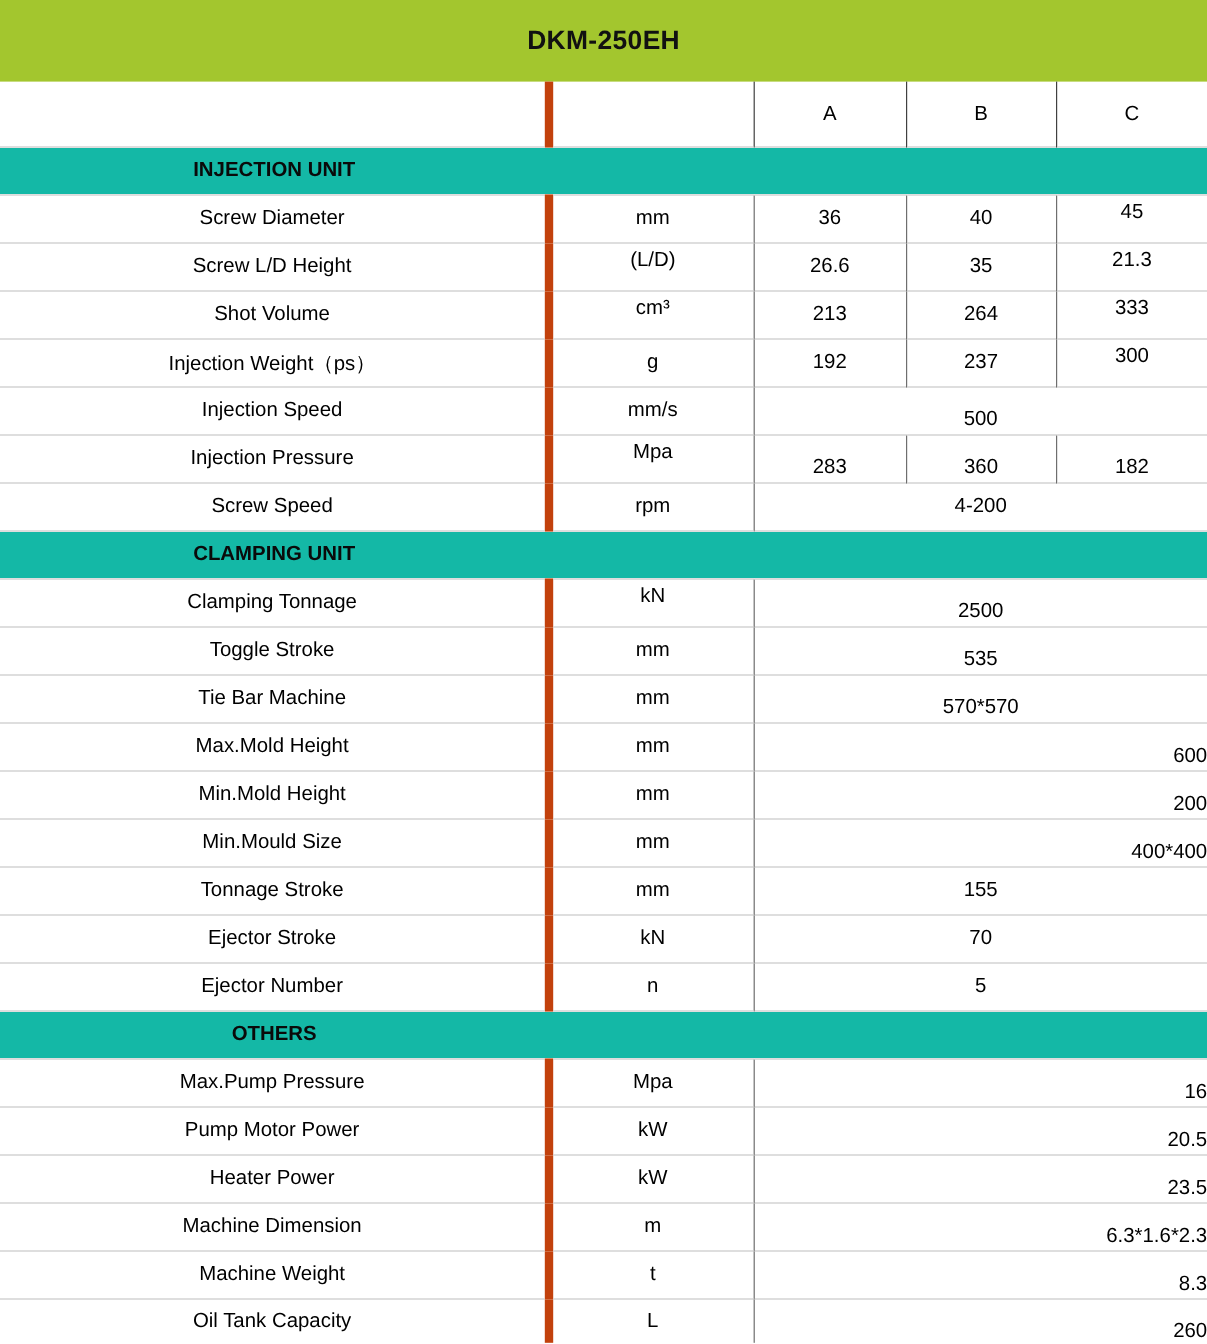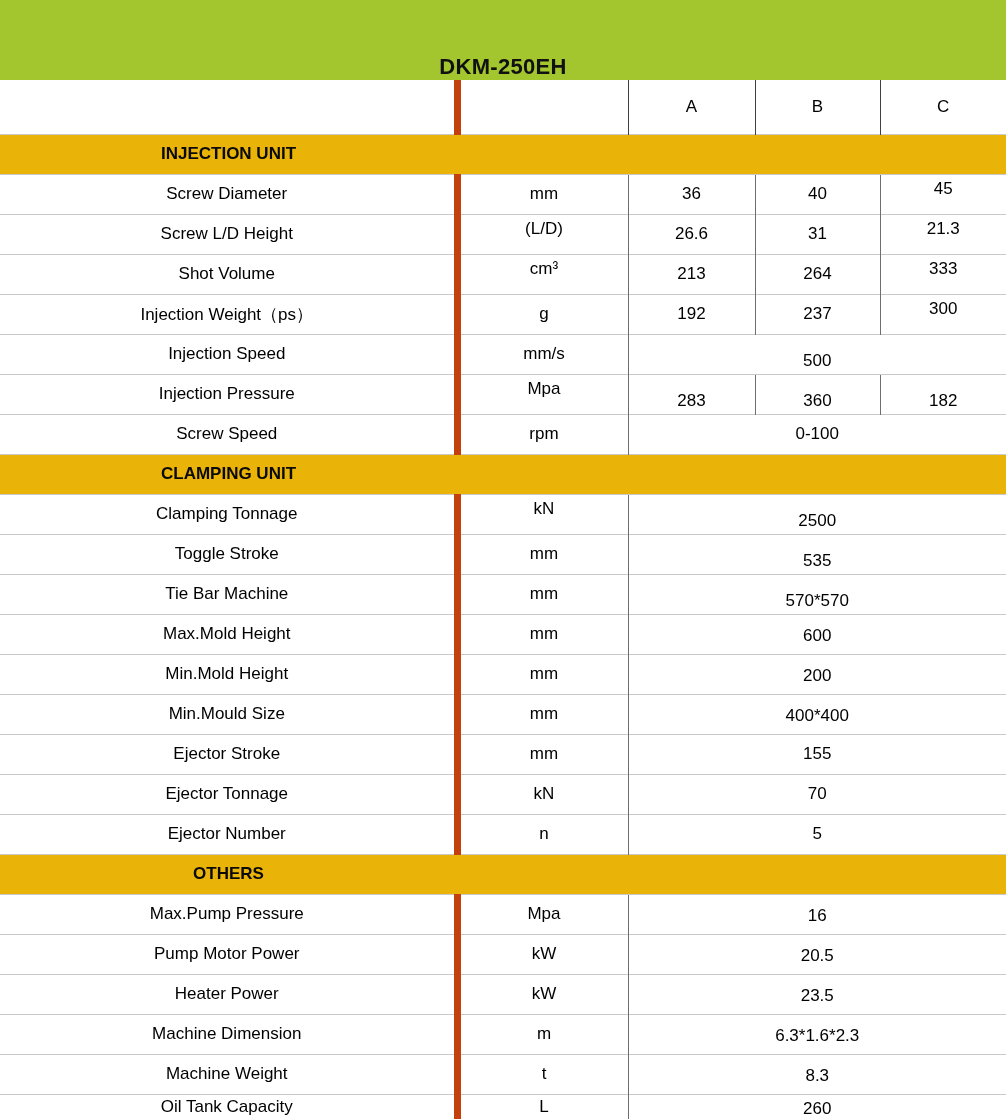--- a/index.html
+++ b/index.html
@@ -4,23 +4,23 @@
 <style>
   * { box-sizing: border-box; }
   html, body { margin: 0; padding: 0; }
   body {
     width: 1006px; height: 1120px; overflow: hidden;
     background: #ffffff;
     font-family: "Liberation Sans", sans-serif;
     color: #000;
   }
   .title-bar {
-    width: 1006px; height: 80px;
+    width: 1006px; height: 68px;
     background: #A3C62E;
-    display: flex; align-items: flex-end; justify-content: center;
+    display: flex; align-items: center; justify-content: center;
   }
   .title-text {
     font-size: 22px; font-weight: bold; color: #111;
     letter-spacing: 0.3px;
   }
   table.spec {
     border-collapse: collapse; table-layout: fixed;
     width: 1006px;
   }
   col.c-label { width: 457px; }
@@ -31,37 +31,37 @@
   td {
     padding: 0; margin: 0;
     text-align: center; vertical-align: middle;
     font-size: 17px; color: #000;
     overflow: hidden; white-space: nowrap;
   }
   tr.head-row { height: 54px; }
   tr.head-row td { border-top: none; }
   tr.band-row { height: 40px; }
   tr.band-row td {
-    background: #eab308;
+    background: #14b8a6;
     border-top: 1px solid #c9c9c9;
   }
   .section-title {
     width: 457px; text-align: center;
     font-weight: bold; font-size: 17px; color: #0a0a0a;
   }
   tr.data-row { height: 40px; }
   tr.data-row td { border-top: 1px solid #c9c9c9; }
   tr.last-row { height: 24px; }
   
   .bl-light { border-left: 7px solid #c2410c; }
   .bl-dark  { border-left: 1px solid #6e6e6e; }
   tr.head-row .bl-dark { border-left-color: #404040; }
   
   .low  { padding-top: 14px; }
-  .low2 { padding-top: 4px; }
+  .low2 { padding-top: 16px; text-align: right; }
   .hi   { padding-bottom: 10px; }
 </style>
 </head>
 <body>
 
 <div class="title-bar">
   <span class="title-text">DKM-250EH</span>
 </div>
 
 <table class="spec">
@@ -91,21 +91,21 @@
     <td>Screw Diameter</td>
     <td class="bl-light">mm</td>
     <td class="bl-dark">36</td>
     <td class="bl-dark">40</td>
     <td class="bl-dark hi">45</td>
   </tr>
   <tr class="data-row">
     <td>Screw L/D Height</td>
     <td class="bl-light hi">(L/D)</td>
     <td class="bl-dark">26.6</td>
-    <td class="bl-dark">31</td>
+    <td class="bl-dark">35</td>
     <td class="bl-dark hi">21.3</td>
   </tr>
   <tr class="data-row">
     <td>Shot Volume</td>
     <td class="bl-light hi">cm³</td>
     <td class="bl-dark">213</td>
     <td class="bl-dark">264</td>
     <td class="bl-dark hi">333</td>
   </tr>
   <tr class="data-row">
@@ -123,21 +123,21 @@
   <tr class="data-row">
     <td>Injection Pressure</td>
     <td class="bl-light hi">Mpa</td>
     <td class="bl-dark low">283</td>
     <td class="bl-dark low">360</td>
     <td class="bl-dark low">182</td>
   </tr>
   <tr class="data-row">
     <td>Screw Speed</td>
     <td class="bl-light">rpm</td>
-    <td class="bl-dark" colspan="3">0-100</td>
+    <td class="bl-dark" colspan="3">4-200</td>
   </tr>
 
   <tr class="band-row">
     <td colspan="5">
           <div class="section-title">CLAMPING UNIT</div>
         </td>
   </tr>
   <tr class="data-row">
     <td>Clamping Tonnage</td>
     <td class="bl-light hi">kN</td>
@@ -162,26 +162,26 @@
     <td>Min.Mold Height</td>
     <td class="bl-light">mm</td>
     <td class="bl-dark low2" colspan="3">200</td>
   </tr>
   <tr class="data-row">
     <td>Min.Mould Size</td>
     <td class="bl-light">mm</td>
     <td class="bl-dark low2" colspan="3">400*400</td>
   </tr>
   <tr class="data-row">
+    <td>Tonnage Stroke</td>
+    <td class="bl-light">mm</td>
+    <td class="bl-dark" colspan="3">155</td>
+  </tr>
+  <tr class="data-row">
     <td>Ejector Stroke</td>
-    <td class="bl-light">mm</td>
-    <td class="bl-dark" colspan="3">155</td>
-  </tr>
-  <tr class="data-row">
-    <td>Ejector Tonnage</td>
     <td class="bl-light">kN</td>
     <td class="bl-dark" colspan="3">70</td>
   </tr>
   <tr class="data-row">
     <td>Ejector Number</td>
     <td class="bl-light">n</td>
     <td class="bl-dark" colspan="3">5</td>
   </tr>
 
   <tr class="band-row">

